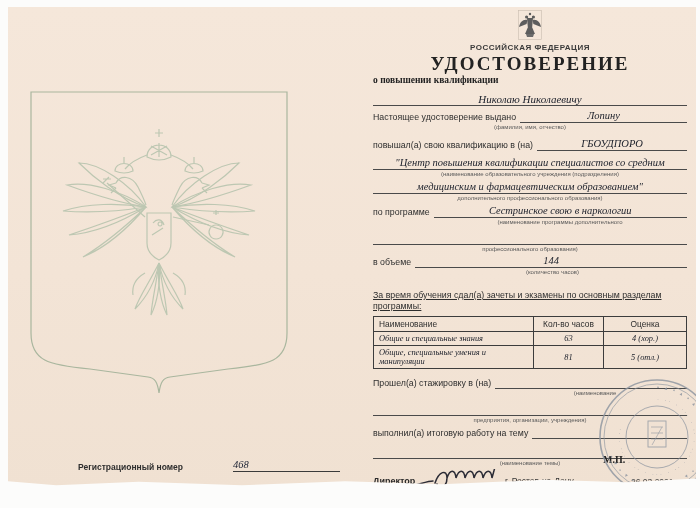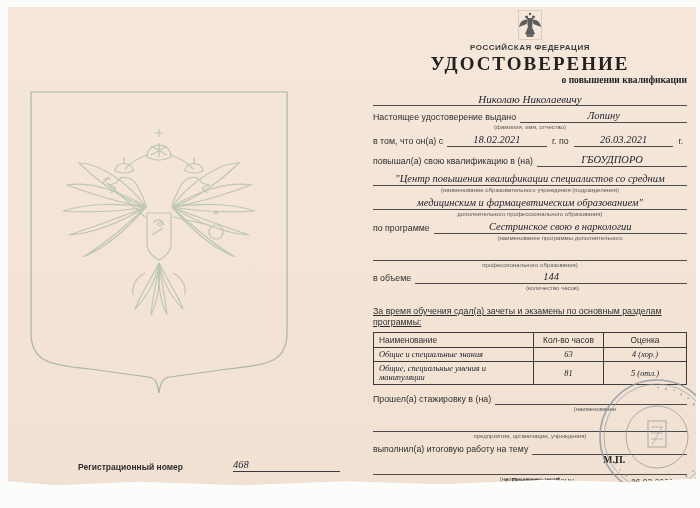--- a/index.html
+++ b/index.html
@@ -14,21 +14,21 @@
   .crest-frame{position:absolute;left:22px;top:84px;}
   .reg-row{position:absolute;left:70px;top:452px;display:flex;align-items:flex-end;width:262px;gap:40px;}
   .reg-label{font-size:8.5px;font-weight:bold;color:#2e2e2e;white-space:nowrap;}
   .reg-value{flex:1;margin-left:10px;border-bottom:1px solid #3a3a3a;
     font-family:"Liberation Serif",serif;font-style:italic;font-size:10.5px;color:#232838;line-height:12px;}
   
   .right-page{position:absolute;left:365px;top:0;width:314px;height:483px;color:#2e2e2e;}
   .rp-emblem{display:flex;justify-content:center;margin-top:3px;height:30px;}
   .country{text-align:center;font-size:8px;font-weight:bold;letter-spacing:.5px;margin-top:3px;color:#3a3a3a;}
   .title{text-align:center;font-family:"Liberation Serif",serif;font-weight:bold;font-size:19px;letter-spacing:2px;margin-top:1px;color:#222;}
-  .subtitle{text-align:right;font-family:"Liberation Serif",serif;font-weight:bold;font-size:9.5px;margin-top:0px;color:#222;}
+  .subtitle{text-align:left;font-family:"Liberation Serif",serif;font-weight:bold;font-size:9.5px;margin-top:0px;color:#222;}
   .form{margin-top:8px;font-size:8.8px;}
   .row{display:flex;align-items:flex-end;margin-top:4px;line-height:11px;}
   .lbl{white-space:nowrap;padding-right:4px;}
   .val{flex:1;border-bottom:1px solid #4a4a4a;text-align:center;
     font-family:"Liberation Serif",serif;font-style:italic;font-size:10.5px;color:#20242e;line-height:12px;white-space:nowrap;}
   .val.empty{height:12px;}
   .cap{font-size:6px;color:#5a5a5a;text-align:center;line-height:7px;margin-top:1px;}
   .intro{margin-top:14px;line-height:11px;text-decoration:underline;}
   table.marks{border-collapse:collapse;width:100%;margin-top:4px;}
   table.marks th,table.marks td{border:1px solid #3c3c3c;padding:2px 5px;font-size:8.4px;}
@@ -127,27 +127,20 @@
       <div class="form">
         <div class="row" style="margin-top:3px;">
           <span class="val" style="font-size:11px;">Николаю  Николаевичу</span>
         </div>
         <div class="row">
           <span class="lbl">Настоящее удостоверение выдано</span>
           <span class="val">Лопину</span>
         </div>
         <div class="cap">(фамилия, имя, отчество)</div>
 
-        <div class="row" style="margin-top:3px;">
-          <span class="lbl">в том, что он(а) с</span>
-          <span class="val">18.02.2021</span>
-          <span class="lbl" style="padding:0 5px;">г. по</span>
-          <span class="val">26.03.2021</span>
-          <span class="lbl" style="padding-left:5px;">г.</span>
-        </div>
 
         <div class="row" style="margin-top:7px;">
           <span class="lbl">повышал(а) свою квалификацию в (на)</span>
           <span class="val">ГБОУДПОРО</span>
         </div>
 
         <div class="row" style="margin-top:6px;">
           <span class="val">"Центр повышения квалификации специалистов со средним</span>
         </div>
         <div class="cap">(наименование образовательного учреждения (подразделения)</div>

